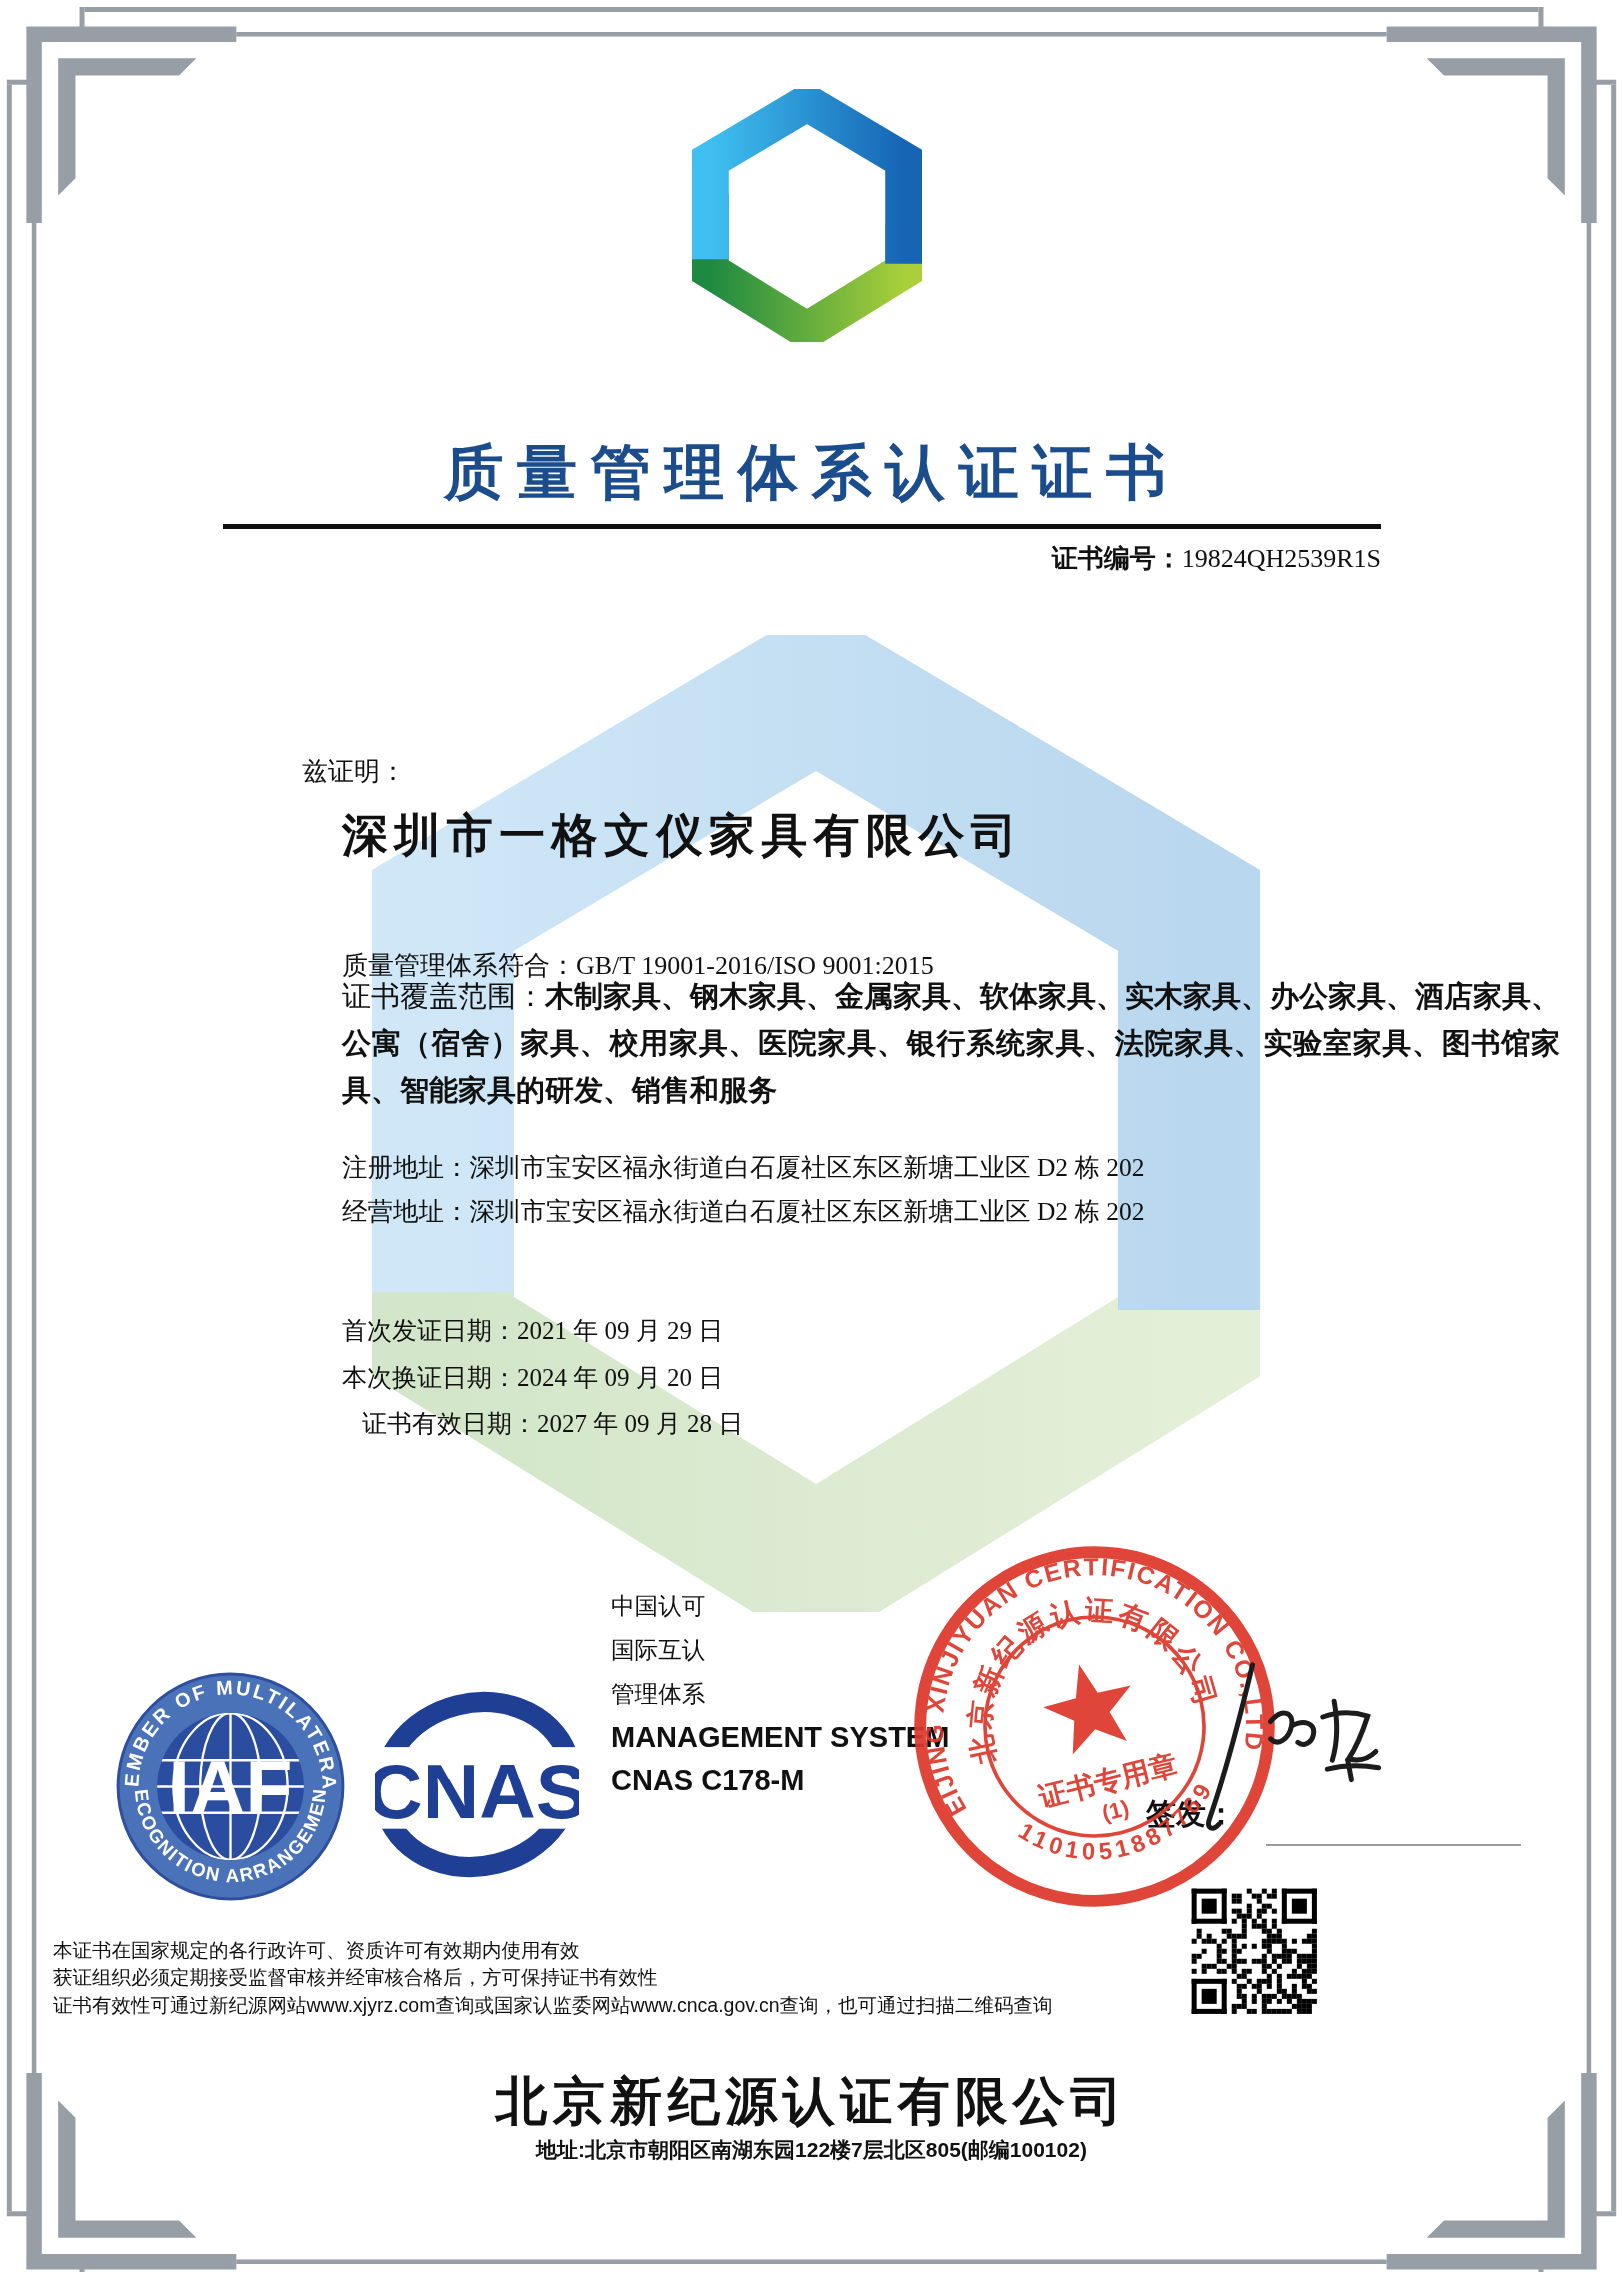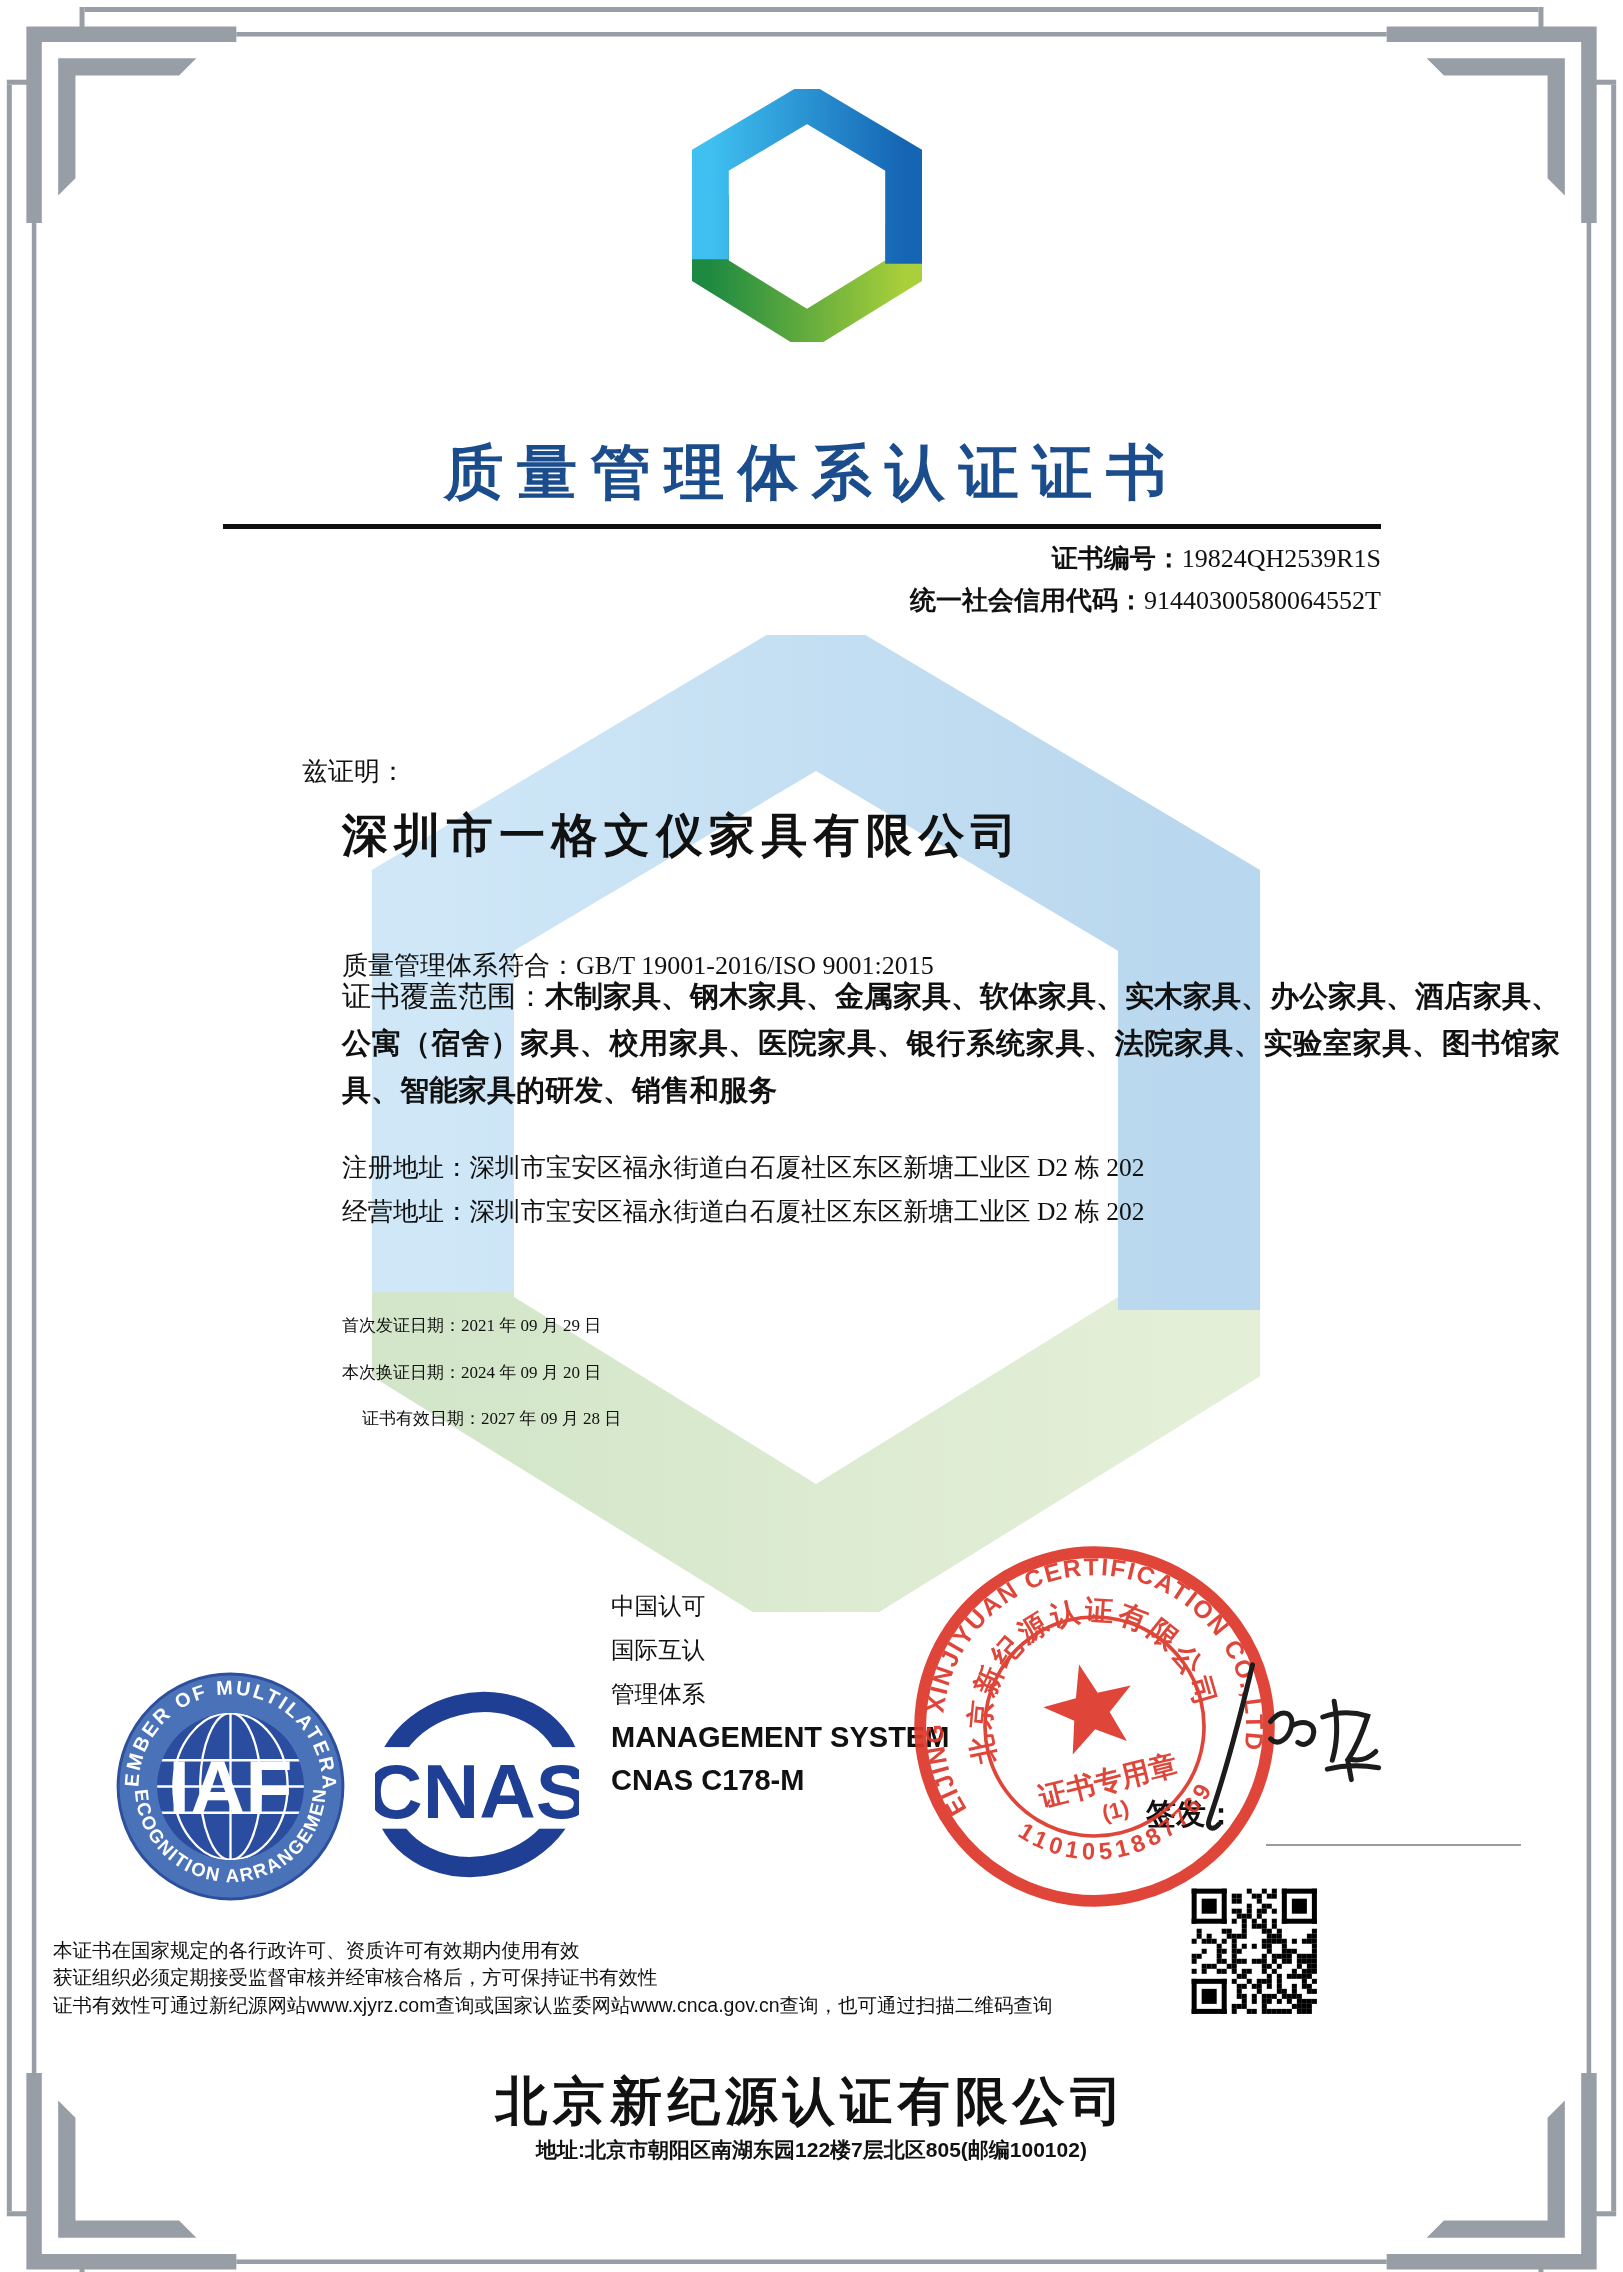--- a/index.html
+++ b/index.html
@@ -21,21 +21,21 @@
   #credit-line{top:583px;}
   
   #certify-label{left:302px;top:754px;font-size:26px;z-index:4;}
   #company-name{left:342px;top:805px;font-size:46px;font-weight:bold;letter-spacing:6.4px;z-index:4;white-space:nowrap;}
   #standard-line{left:342px;top:948px;font-size:26px;z-index:4;white-space:nowrap;}
   #scope{left:342px;top:973px;width:1218px;font-size:29px;line-height:47px;z-index:4;text-align:justify;}
   #scope .scope-text{font-weight:bold;font-family:"Liberation Sans","DejaVu Sans",sans-serif;}
   .addr-line{left:342px;font-size:25.5px;z-index:4;white-space:nowrap;}
   #reg-addr{top:1150px;}
   #op-addr{top:1194px;}
-  .date-line{left:342px;font-size:17px;z-index:4;white-space:nowrap;}
+  .date-line{left:342px;font-size:25px;z-index:4;white-space:nowrap;}
   #date-0{top:1314px;} #date-1{top:1361px;} #date-2{top:1407px;margin-left:20px;}
   
   #iaf{left:114px;top:1670px;width:233px;height:233px;z-index:4;}
   #cnas{left:375px;top:1689px;width:204px;height:191px;z-index:4;}
   #acc-text{left:611px;top:1584px;z-index:4;}
   #acc-text .cn{font-size:23.6px;line-height:44px;font-family:"Liberation Sans","DejaVu Sans",sans-serif;}
   #acc-text .en{font-size:29px;line-height:43px;font-weight:bold;font-family:"Liberation Sans","DejaVu Sans",sans-serif;}
   
   #stamp{left:912px;top:1544px;width:365px;height:365px;z-index:6;opacity:.93;transform:rotate(-14deg);}
   #sign-label{left:1146px;top:1794px;font-size:30px;font-weight:bold;z-index:5;
@@ -128,23 +128,20 @@
     <path d="M16,92 L16,158 L100,210 L184,158 L184,118" fill="none" stroke="url(#lg)" stroke-width="32"></path>
     <path d="M16,148 L16,62 L100,12 L184,62 L184,152" fill="none" stroke="url(#lb)" stroke-width="32"></path>
     <path d="M100,58 L152,112 L126,112 L126,168 L74,168 L74,112 L48,112 Z" fill="#ffffff"></path>
   </svg>
 
   <div id="title" class="abs">质量管理体系认证证书</div>
   <div id="title-rule" class="abs"></div>
 
   <div id="cert-no-line" class="abs cert-line">
     <span class="lbl">证书编号：</span><span>19824QH2539R1S</span>
-  </div>
-  <div id="credit-line" class="abs cert-line">
-    <span class="lbl">统一社会信用代码：</span><span>91440300580064552T</span>
   </div>
 
   <div id="certify-label" class="abs">兹证明：</div>
   <div id="company-name" class="abs">深圳市一格文仪家具有限公司</div>
   <div id="standard-line" class="abs">质量管理体系符合：GB/T 19001-2016/ISO 9001:2015</div>
 
   <div id="scope" class="abs">
     <span>证书覆盖范围：</span><span class="scope-text">木制家具、钢木家具、金属家具、软体家具、实木家具、办公家具、酒店家具、公寓（宿舍）家具、校用家具、医院家具、银行系统家具、法院家具、实验室家具、图书馆家具、智能家具的研发、销售和服务</span>
   </div>
 

